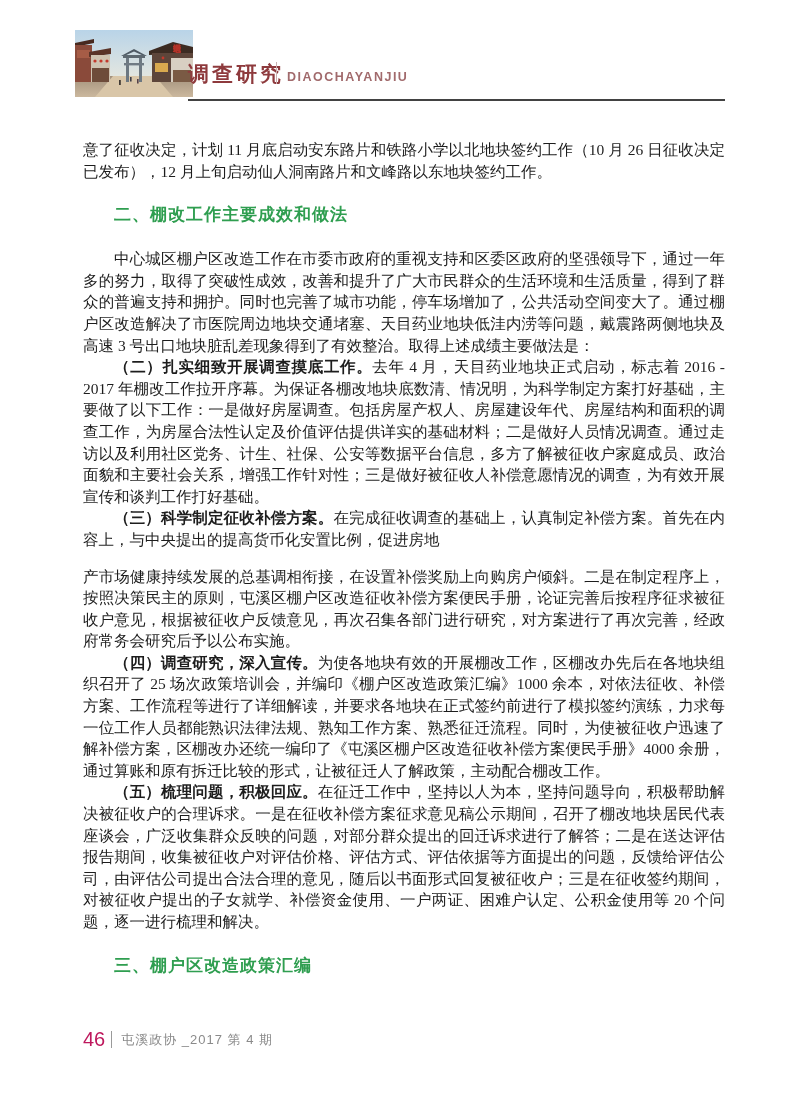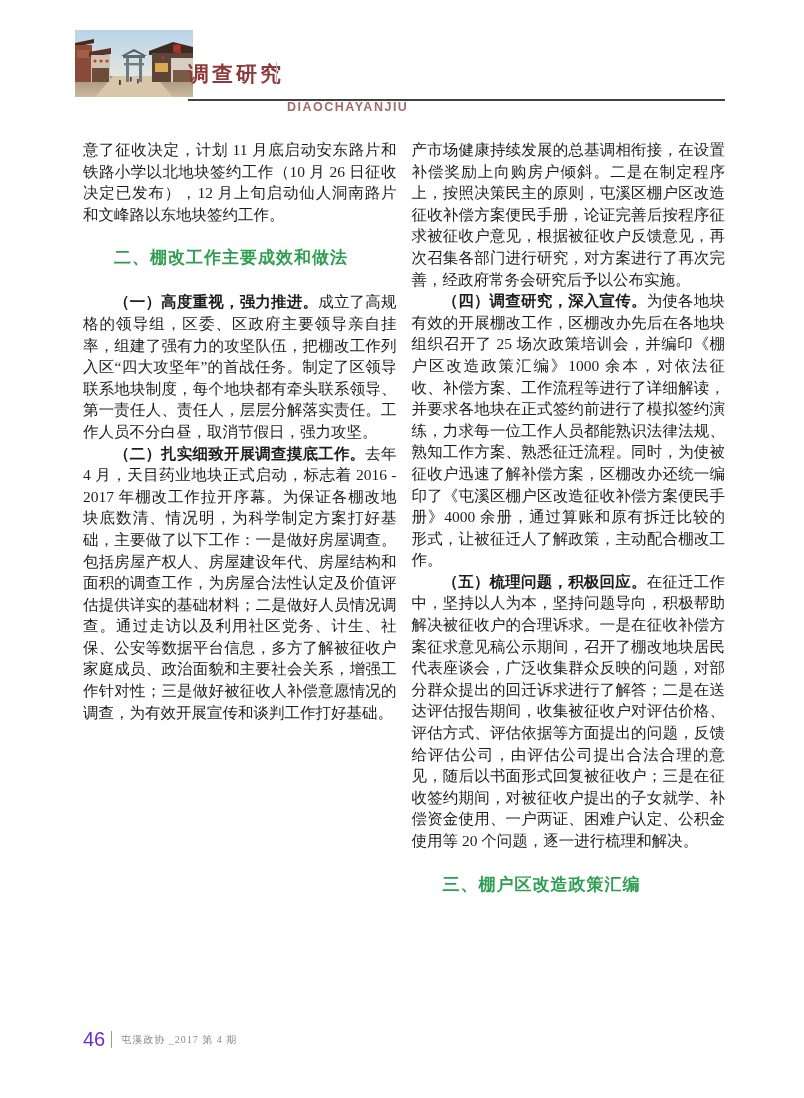--- a/index.html
+++ b/index.html
@@ -48,36 +48,36 @@
     background: #c9b0b1;
   }
   .masthead-en {
     position: absolute;
     left: 287px; top: 70px;
     font-size: 12.5px;
     letter-spacing: 1.5px;
     color: #a16a6c;
     font-weight: 700;
     font-family: "Liberation Sans", "DejaVu Sans", sans-serif;
-    margin-top: 30px;
   }
   .header-rule {
     position: absolute;
     left: 188px; top: 99px;
     width: 537px; height: 2px;
     background: #424242;
   }
 
   
   .columns {
     position: absolute;
     left: 83px; top: 139px;
     width: 642px;
     display: flex;
     gap: 15px;
+    flex-direction: column;
   }
   .col { flex: 1; min-width: 0; }
   .col p {
     margin: 0;
     font-size: 15.5px;
     line-height: 21.6px;
     text-align: justify;
     color: #1d1d1d;
   }
   .col p.indent { text-indent: 2em; }
@@ -97,33 +97,33 @@
 
   
   .footer {
     position: absolute;
     left: 83px; top: 1028px;
     display: flex;
     align-items: center;
   }
   .page-num {
     font-size: 20px;
-    color: #6d28d9;
+    color: #be185d;
     font-family: "Liberation Sans", "DejaVu Sans", sans-serif;
   }
   .footer-divider {
     width: 1px; height: 17px;
     background: #9a9a9a;
     margin: 0 9px 0 6px;
   }
   .journal {
-    font-size: 10px;
+    font-size: 13px;
     letter-spacing: 1px;
     color: #8a8a8a;
-    font-family: Liberation Serif, serif;
+    font-family: Liberation Sans, sans-serif;
   }
 </style>
 </head>
 <body>
 
 <div class="page">
 
   <div>
     <div class="photo">
       <svg viewBox="0 0 118 67" xmlns="http://www.w3.org/2000/svg">
@@ -178,25 +178,26 @@
     <div class="header-rule"></div>
   </div>
 
   <div class="columns">
 
     <div class="col">
       <p><span>意了征收决定，计划 11 月底启动安东路片和铁路小学以北地块签约工作（10 月 26 日征收决定已发布），12 月上旬启动仙人洞南路片和文峰路以东地块签约工作。</span></p>
 
       <h3>二、棚改工作主要成效和做法</h3>
 
-
-      <p class="indent"><span class="lead">（一）高度重视，强力推进。</span><span>成立了高规格的领导组，区委、区政府主要领导亲自挂率，组建了强有力的攻坚队伍，把棚改工作列入区“四大攻坚年”的首战任务。制定了区领导联系地块制度，每个地块都有牵头联系领导、第一责任人、责任人，层层分解落实责任。工作人员不分白昼，取消节假日，强力攻坚。</span></p>
+      <p class="indent"><span>中心城区棚户区改造工作在市委市政府的重视支持和区委区政府的坚强领导下，通过一年多的努力，取得了突破性成效，改善和提升了广大市民群众的生活环境和生活质量，得到了群众的普遍支持和拥护。同时也完善了城市功能，停车场增加了，公共活动空间变大了。通过棚户区改造解决了市医院周边地块交通堵塞、天目药业地块低洼内涝等问题，戴震路两侧地块及高速 3 号出口地块脏乱差现象得到了有效整治。取得上述成绩主要做法是：</span></p>
+
 
       <p class="indent"><span class="lead">（二）扎实细致开展调查摸底工作。</span><span>去年 4 月，天目药业地块正式启动，标志着 2016 - 2017 年棚改工作拉开序幕。为保证各棚改地块底数清、情况明，为科学制定方案打好基础，主要做了以下工作：一是做好房屋调查。包括房屋产权人、房屋建设年代、房屋结构和面积的调查工作，为房屋合法性认定及价值评估提供详实的基础材料；二是做好人员情况调查。通过走访以及利用社区党务、计生、社保、公安等数据平台信息，多方了解被征收户家庭成员、政治面貌和主要社会关系，增强工作针对性；三是做好被征收人补偿意愿情况的调查，为有效开展宣传和谈判工作打好基础。</span></p>
 
+      <p class="indent"><span class="lead">（三）科学制定征收补偿方案。</span><span>在完成征收调查的基础上，认真制定补偿方案。首先在内容上，与中央提出的提高货币化安置比例，促进房地</span></p>
     </div>
 
     <div class="col">
       <p><span>产市场健康持续发展的总基调相衔接，在设置补偿奖励上向购房户倾斜。二是在制定程序上，按照决策民主的原则，屯溪区棚户区改造征收补偿方案便民手册，论证完善后按程序征求被征收户意见，根据被征收户反馈意见，再次召集各部门进行研究，对方案进行了再次完善，经政府常务会研究后予以公布实施。</span></p>
 
       <p class="indent"><span class="lead">（四）调查研究，深入宣传。</span><span>为使各地块有效的开展棚改工作，区棚改办先后在各地块组织召开了 25 场次政策培训会，并编印《棚户区改造政策汇编》1000 余本，对依法征收、补偿方案、工作流程等进行了详细解读，并要求各地块在正式签约前进行了模拟签约演练，力求每一位工作人员都能熟识法律法规、熟知工作方案、熟悉征迁流程。同时，为使被征收户迅速了解补偿方案，区棚改办还统一编印了《屯溪区棚户区改造征收补偿方案便民手册》4000 余册，通过算账和原有拆迁比较的形式，让被征迁人了解政策，主动配合棚改工作。</span></p>
 
       <p class="indent"><span class="lead">（五）梳理问题，积极回应。</span><span>在征迁工作中，坚持以人为本，坚持问题导向，积极帮助解决被征收户的合理诉求。一是在征收补偿方案征求意见稿公示期间，召开了棚改地块居民代表座谈会，广泛收集群众反映的问题，对部分群众提出的回迁诉求进行了解答；二是在送达评估报告期间，收集被征收户对评估价格、评估方式、评估依据等方面提出的问题，反馈给评估公司，由评估公司提出合法合理的意见，随后以书面形式回复被征收户；三是在征收签约期间，对被征收户提出的子女就学、补偿资金使用、一户两证、困难户认定、公积金使用等 20 个问题，逐一进行梳理和解决。</span></p>
 
       <h3>三、棚户区改造政策汇编</h3>

